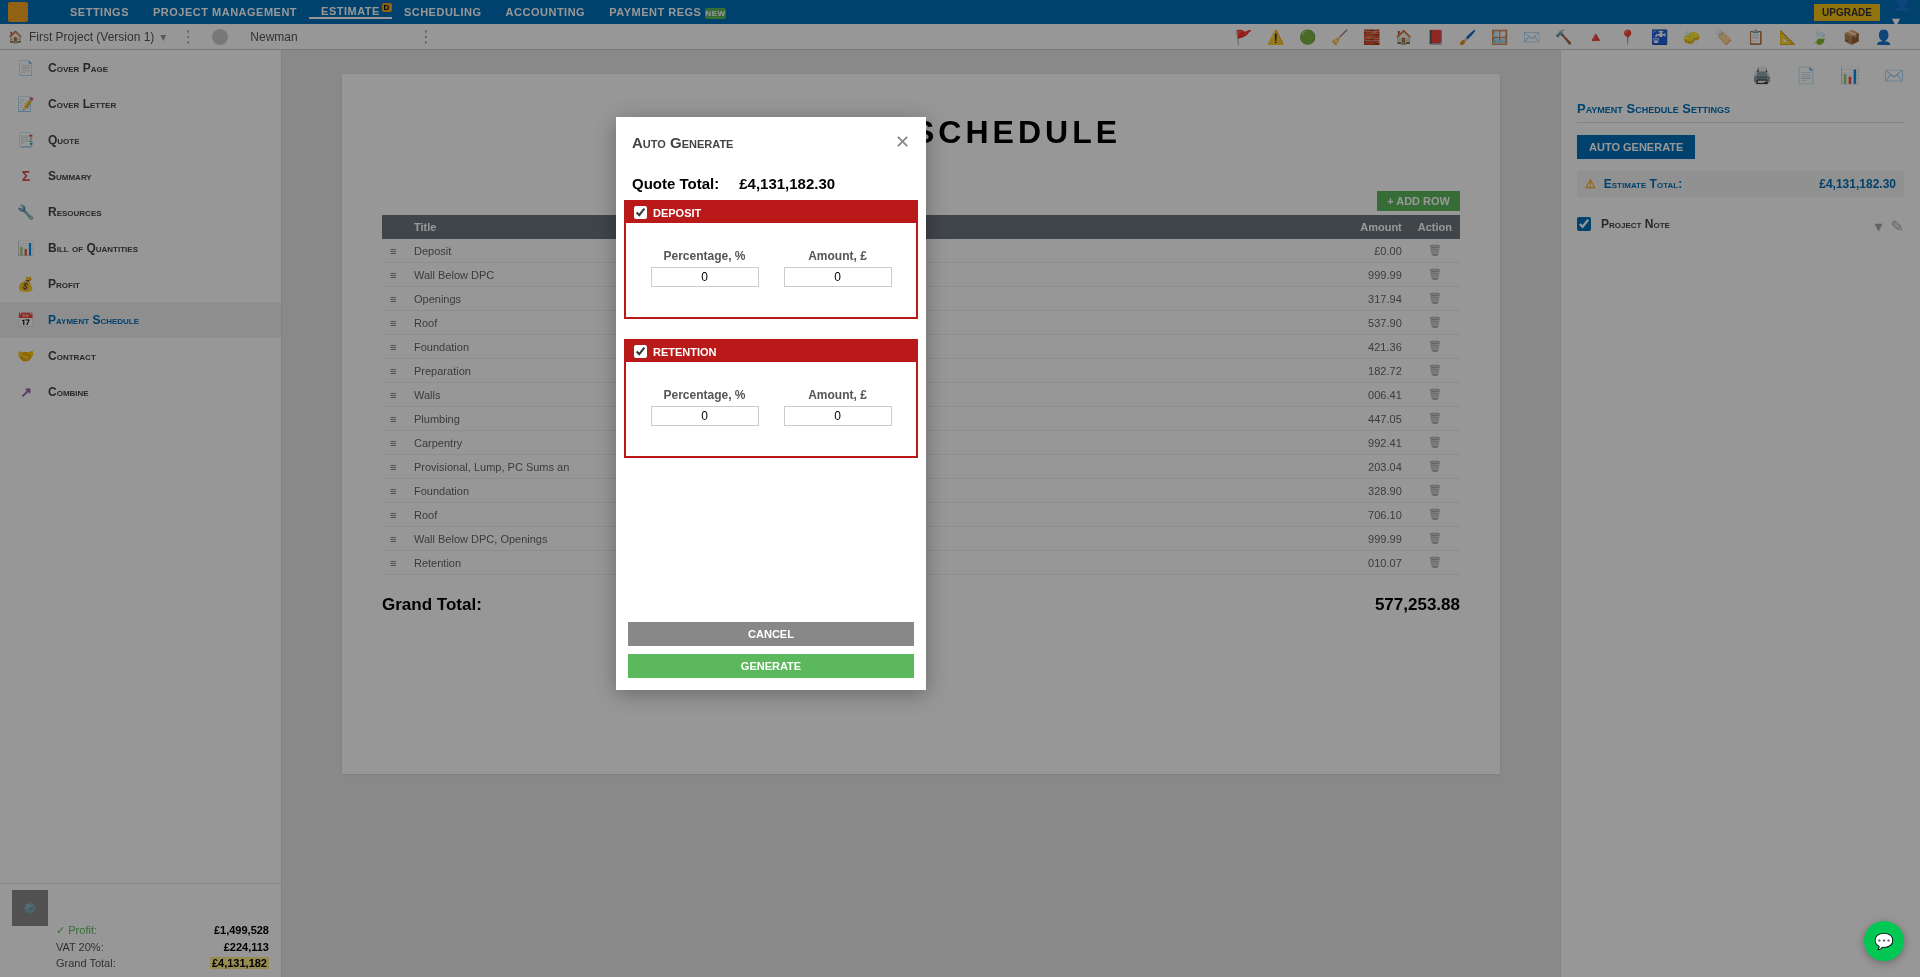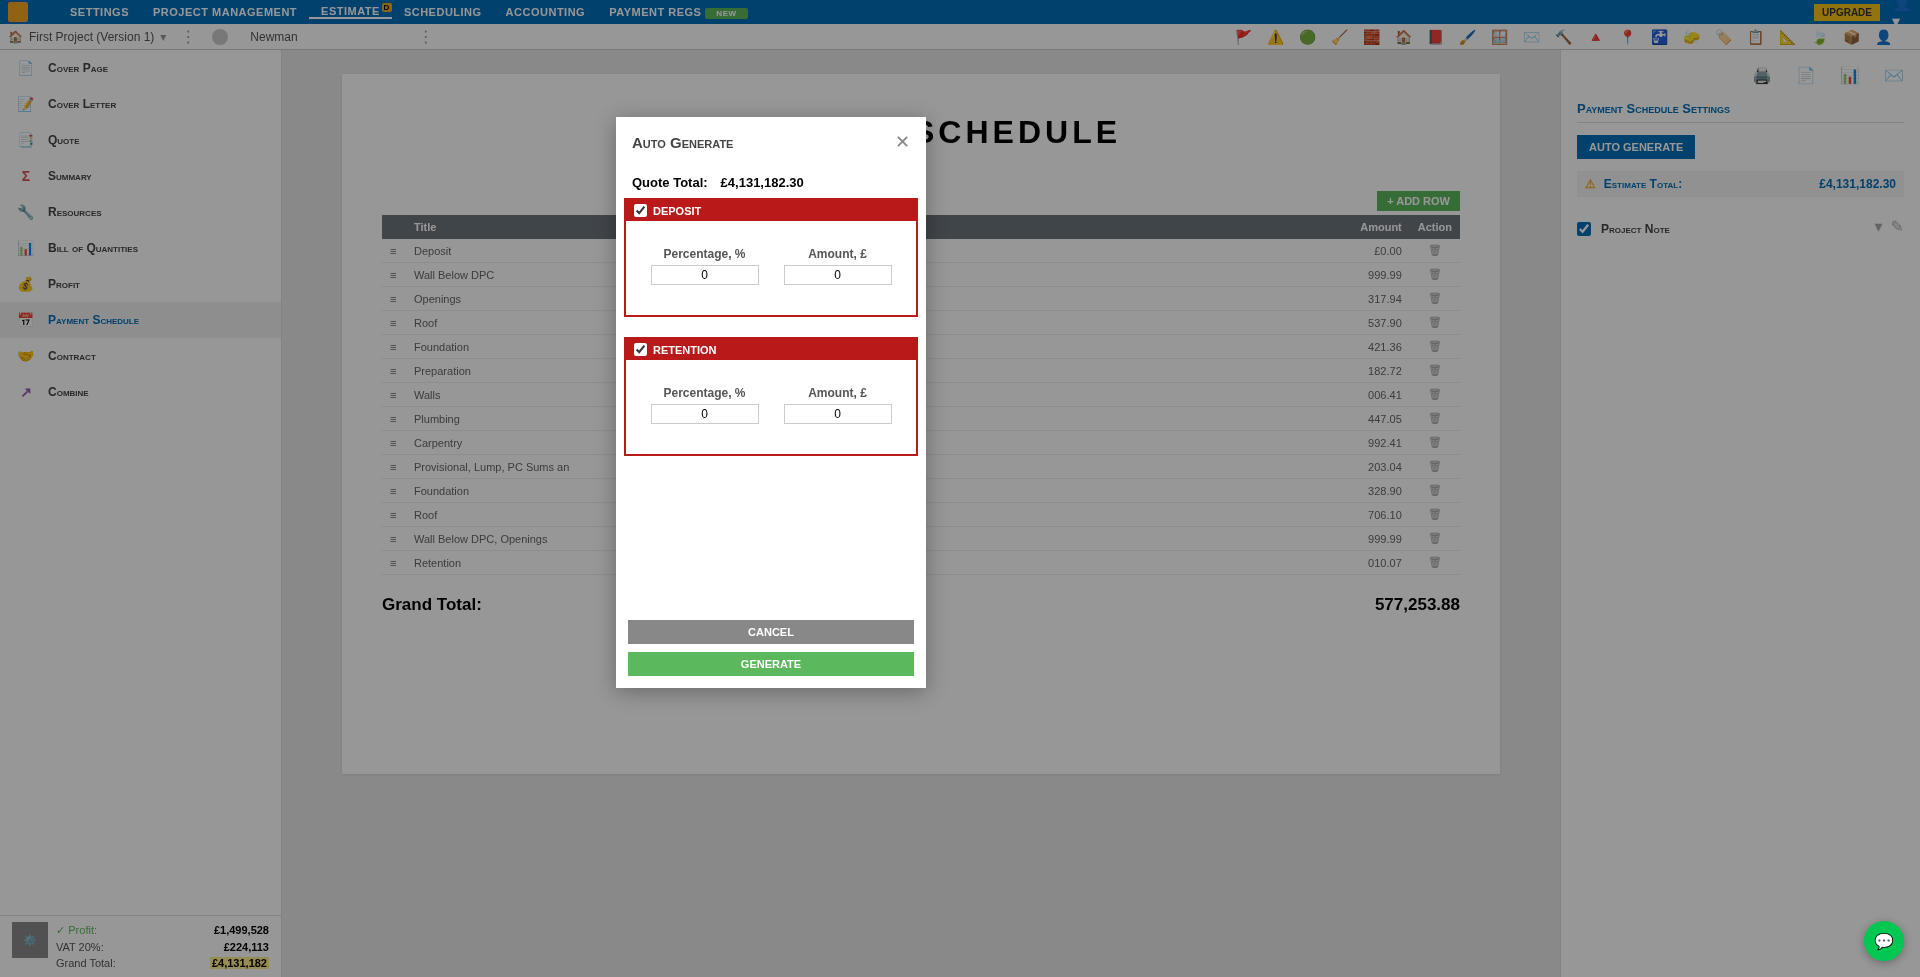--- a/index.html
+++ b/index.html
@@ -4,21 +4,21 @@
 <style>
 * { margin: 0; padding: 0; box-sizing: border-box; font-family: Arial, sans-serif; }
 body { background: #f0f0f0; width: 1920px; height: 977px; overflow: hidden; position: relative; }
 
 
 .topnav { background: #006eb8; height: 24px; display: flex; align-items: center; padding: 0 8px; }
 .logo { width: 20px; height: 20px; background: #f5a623; border-radius: 2px; margin-right: 30px; }
 .topnav-item { color: #fff; font-size: 11px; font-weight: bold; padding: 0 12px; letter-spacing: 0.5px; cursor: pointer; position: relative; }
 .topnav-item.active { border-bottom: 2px solid #fff; }
 .badge-d { position: absolute; top: -2px; right: 0; background: #f5a623; color: #000; font-size: 8px; padding: 0 2px; border-radius: 2px; }
-.badge-new { background: #5cb85c; color: #fff; font-size: 8px; padding: 1px 11px; border-radius: 2px; margin-left: 4px; }
+.badge-new { background: #5cb85c; color: #fff; font-size: 8px; padding: 1px 0; border-radius: 2px; margin-left: 4px; }
 .topnav-spacer { flex: 1; }
 .upgrade-btn { background: #f5c518; color: #333; font-size: 10px; font-weight: bold; padding: 3px 8px; border: none; cursor: pointer; }
 .user-icon { width: 20px; height: 20px; margin-left: 12px; display: flex; align-items: center; justify-content: center; color: #fff; }
 
 
 .subheader { background: #fff; height: 26px; display: flex; align-items: center; border-bottom: 1px solid #ccc; }
 .project-select { display: flex; align-items: center; padding: 0 8px; font-size: 12px; color: #555; }
 .home-icon { color: #888; margin-right: 6px; }
 .sub-menu { color: #999; margin: 0 6px; cursor: pointer; }
 .user-name { display: flex; align-items: center; font-size: 12px; color: #555; margin-left: 10px; gap: 16px; }
@@ -40,21 +40,21 @@
 .sidebar-item { display: flex; align-items: center; padding: 8px 16px; font-size: 12px; color: #444; font-variant: small-caps; font-weight: 600; cursor: pointer; }
 .sidebar-item.active { background: #f0f0f0; color: #006eb8; }
 .sidebar-icon { width: 20px; height: 20px; margin-right: 12px; display: flex; align-items: center; justify-content: center; font-size: 14px; }
 .sidebar-footer { border-top: 1px solid #ddd; padding: 6px 12px; font-size: 11px; }
 .sf-row { display: flex; justify-content: space-between; padding: 2px 0; }
 .sf-label { color: #555; }
 .sf-value { font-weight: bold; }
 .sf-profit { color: #5cb85c; }
 .sf-grand { background: #ffec8b; padding: 0 2px; }
 .cog-btn { width: 36px; height: 36px; background: #888; display: inline-flex; align-items: center; justify-content: center; color: #fff; margin-right: 8px; float: left; }
-.sf-content { overflow: hidden; text-align: right; }
+.sf-content { overflow: hidden; text-align: right; margin-top: 32px; }
 
 
 .center-content { flex: 1; background: #e8e8e8; padding: 24px 60px; overflow-y: auto; position: relative; }
 .document { background: #fff; padding: 40px; min-height: 700px; box-shadow: 0 1px 3px rgba(0,0,0,0.1); }
 .doc-title { text-align: center; font-size: 32px; font-weight: bold; letter-spacing: 4px; margin-bottom: 40px; }
 .add-row-btn { float: right; background: #5cb85c; color: #fff; font-size: 11px; font-weight: bold; padding: 4px 10px; border: none; cursor: pointer; margin-bottom: 4px; }
 .pay-table { width: 100%; border-collapse: collapse; clear: both; }
 .pay-table th { background: #6c757d; color: #fff; font-size: 11px; font-weight: bold; padding: 6px 8px; text-align: left; }
 .pay-table th:last-child, .pay-table td:last-child { text-align: center; }
 .pay-table th:nth-child(3), .pay-table td:nth-child(3) { text-align: right; }
@@ -66,32 +66,32 @@
 
 
 .right-sidebar { width: 360px; background: #fff; border-left: 1px solid #ddd; padding: 16px; }
 .right-actions { display: flex; justify-content: flex-end; gap: 24px; margin-bottom: 16px; }
 .right-actions svg, .right-actions span { cursor: pointer; }
 .settings-title { color: #006eb8; font-size: 13px; font-variant: small-caps; font-weight: bold; border-bottom: 1px solid #ddd; padding-bottom: 6px; margin-bottom: 12px; }
 .auto-gen-btn { background: #006eb8; color: #fff; font-size: 11px; font-weight: bold; padding: 6px 12px; border: none; cursor: pointer; margin-bottom: 12px; }
 .est-total { background: #f5f5f5; padding: 6px 8px; display: flex; align-items: center; font-size: 12px; font-weight: bold; color: #006eb8; }
 .warn-icon { color: #f5a623; margin-right: 8px; }
 .est-value { margin-left: auto; }
-.project-note { display: flex; align-items: flex-end; margin-top: 16px; padding: 4px 0; }
+.project-note { display: flex; align-items: flex-start; margin-top: 16px; padding: 4px 0; }
 .checkbox { width: 14px; height: 14px; margin-right: 10px; accent-color: #006eb8; }
 .pn-label { font-size: 12px; font-variant: small-caps; font-weight: 600; color: #444; flex: 1; }
 
 
 .modal-overlay { position: absolute; top: 0; left: 0; right: 0; bottom: 0; background: rgba(0,0,0,0.3); z-index: 100; }
 .modal { position: absolute; top: 117px; left: 616px; width: 310px; background: #fff; box-shadow: 0 4px 20px rgba(0,0,0,0.3); z-index: 101; }
 .modal-header { display: flex; justify-content: space-between; align-items: center; padding: 14px 16px; }
 .modal-title { font-size: 15px; font-variant: small-caps; font-weight: bold; color: #444; }
 .modal-close { font-size: 18px; color: #888; cursor: pointer; }
 .modal-body { padding: 0 8px 12px 8px; }
-.quote-total-row { display: flex; padding: 8px; font-size: 13px; font-weight: bold; gap: 13px; }
+.quote-total-row { display: flex; padding: 8px; font-size: 15px; font-weight: bold; gap: 20px; }
 .section { border: 2px solid #b91919; margin-bottom: 20px; }
 .section-header { background: #b91919; color: #fff; font-size: 11px; font-weight: bold; padding: 4px 8px; display: flex; align-items: center; }
 .section-check { margin-right: 6px; accent-color: #fff; }
 .section-body { padding: 10px 12px 30px 12px; display: flex; justify-content: space-around; }
 .field { text-align: center; }
 .field-label { font-size: 12px; font-weight: bold; color: #555; margin-bottom: 4px; margin-top: 16px; }
 .field-input { width: 108px; padding: 2px; text-align: center; border: 1px solid #ccc; font-size: 12px; }
 .modal-footer { display: flex; justify-content: flex-end; gap: 8px; padding: 12px; flex-direction: column; }
 .btn-cancel { background: #888; color: #fff; font-size: 11px; font-weight: bold; padding: 6px 14px; border: none; cursor: pointer; }
 .btn-generate { background: #5cb85c; color: #fff; font-size: 11px; font-weight: bold; padding: 6px 14px; border: none; cursor: pointer; }

